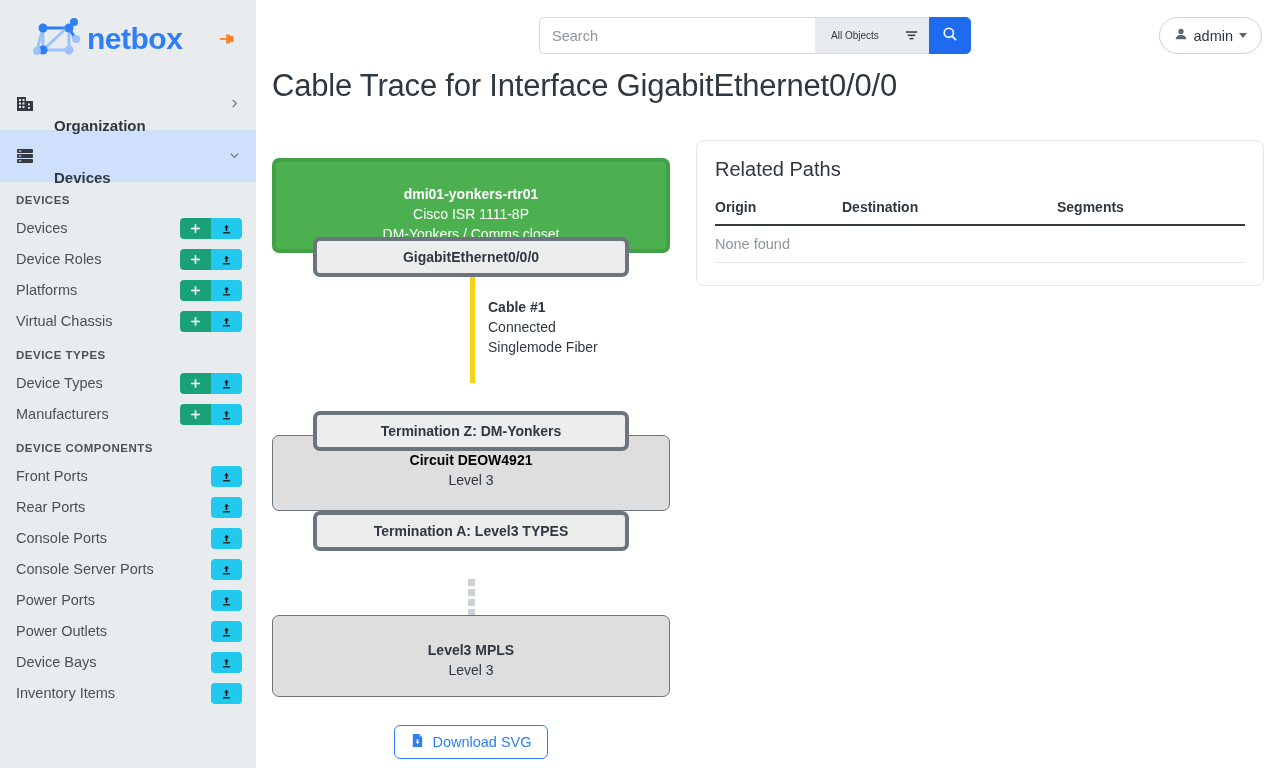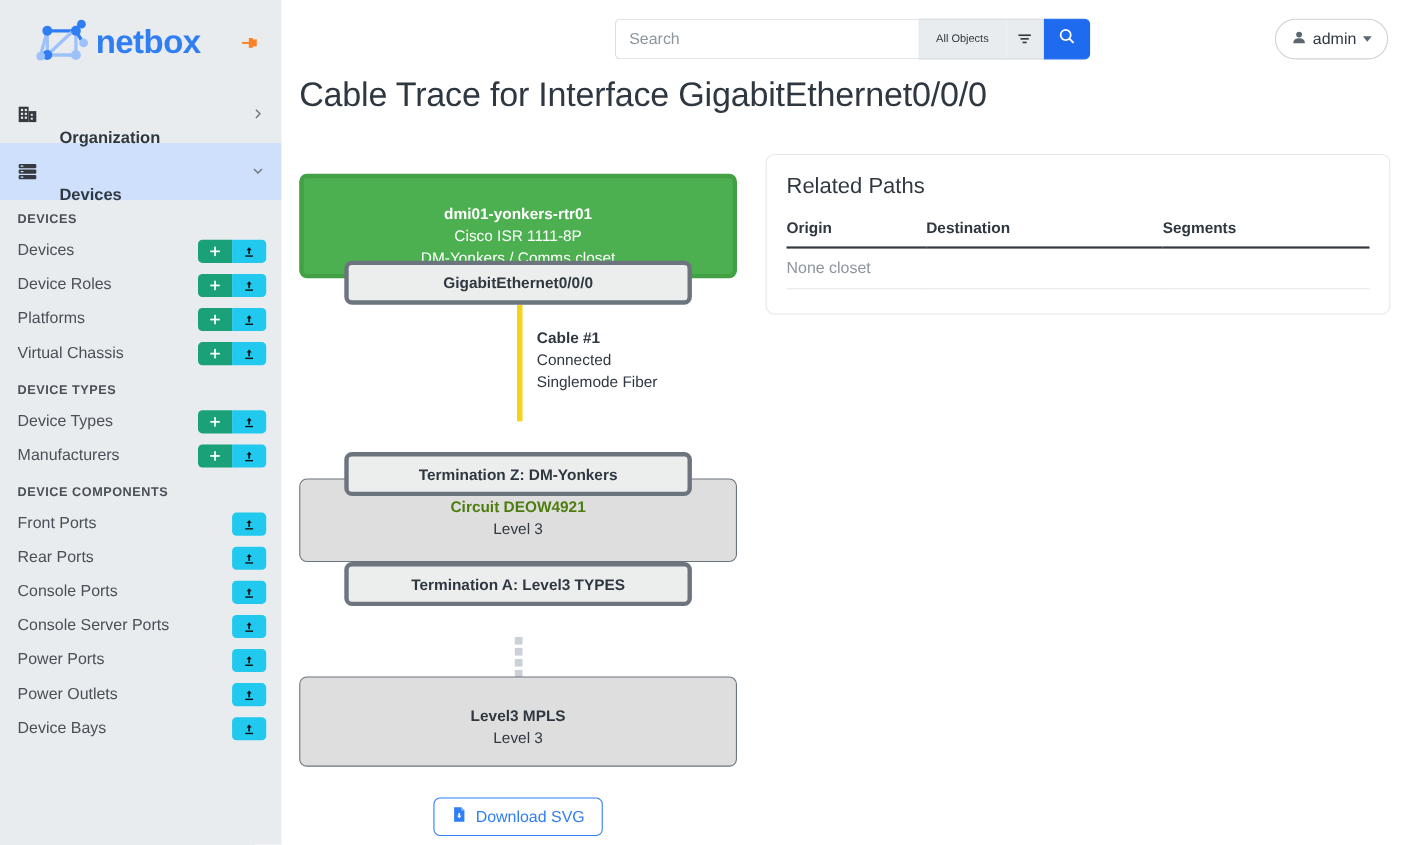--- a/index.html
+++ b/index.html
@@ -72,21 +72,21 @@
     height: 21px; width: 31px;
     display: flex; align-items: center; justify-content: center;
     border: none; cursor: pointer; padding: 0;
   }
   .mini-add { background: #1aa179; border-radius: 4px 0 0 4px; }
   .mini-imp { background: #20c9ed; border-radius: 0 4px 4px 0; }
   .mini-imp.solo { border-radius: 4px; }
   .mini-btn svg { display:block; }
 
   
-  .main { flex: 1 1 auto; height: 768px; position: relative; background: #fff; overflow: hidden; padding-left: 20px; }
+  .main { flex: 1 1 auto; height: 768px; position: relative; background: #fff; overflow: hidden; }
 
   .topbar {
     height: 70px; display: flex; align-items: center;
     padding: 0 18px; position: relative;
   }
   .searchwrap {
     position: absolute; left: 283px; top: 17px;
     display: flex; height: 37px;
   }
   .search-input {
@@ -160,21 +160,21 @@
     font-size: 14px; line-height: 20px; color: #2f3841; text-align: left;
   }
   .cable-label .cl-b { font-weight: 700; }
 
   .circuit-wrap { position: relative; }
   .node-circuit {
     background: #dedede; border: 1px solid #6c757d; border-radius: 7px;
     width: 398px; height: 76px; position: absolute; left: 0; top: 24px;
     z-index: 1;
   }
-  .node-circuit .c1 { font-size: 14px; font-weight: 700; text-align: center; padding-top: 14px; line-height: 20px; color:#4d7c0f;}
+  .node-circuit .c1 { font-size: 14px; font-weight: 700; text-align: center; padding-top: 14px; line-height: 20px; color:#000000;}
   .node-circuit .c2 { font-size: 14px; text-align: center; line-height: 20px; color:#2f3841;}
   .circuit-wrap .node-term.tz { position: relative; top: 0; margin-top: 28px; }
   .circuit-wrap .node-term.ta { position: relative; top: 60px; }
   .circuit-wrap { height: 164px; }
 
   .dots { position: relative; height: 40px; }
   .dot {
     position: absolute; left: 196px; width: 7px; height: 7px; background: #ccd1d7;
   }
 
@@ -483,20 +483,32 @@
           <div class="btn-grp">
             <button class="mini-btn mini-imp solo">
               <svg viewBox="0 0 14 14" width="11" height="12">
                 <rect x="6" y="3.5" width="2" height="6" fill="#111"></rect>
                 <path d="M4 5 L7 1.5 L10 5 Z" fill="#111"></path>
                 <rect x="2.5" y="11" width="9" height="1.6" fill="#111"></rect>
               </svg>
             </button>
           </div>
         </div>
+        <div class="nav-row">
+          <a>Inventory Items</a>
+          <div class="btn-grp">
+            <button class="mini-btn mini-imp solo">
+              <svg viewBox="0 0 14 14" width="11" height="12">
+                <rect x="6" y="3.5" width="2" height="6" fill="#111"></rect>
+                <path d="M4 5 L7 1.5 L10 5 Z" fill="#111"></path>
+                <rect x="2.5" y="11" width="9" height="1.6" fill="#111"></rect>
+              </svg>
+            </button>
+          </div>
+        </div>
       </div>
   </aside>
 
   <main class="main">
 
     <div class="topbar">
       <div class="searchwrap">
         <input class="search-input" type="text" placeholder="Search" style="">
         <div class="obj-select">All Objects</div>
         <div class="filter-btn">
@@ -598,20 +610,20 @@
       <table class="tbl">
         <thead>
           <tr>
             <th class="c-orig">Origin</th>
             <th class="c-dest">Destination</th>
             <th class="c-seg">Segments</th>
           </tr>
         </thead>
         <tbody>
           <tr>
-            <td colspan="3">None closet</td>
+            <td colspan="3">None found</td>
           </tr>
         </tbody>
       </table>
     </section>
 
   </main>
 </div>
 
 </body></html>

